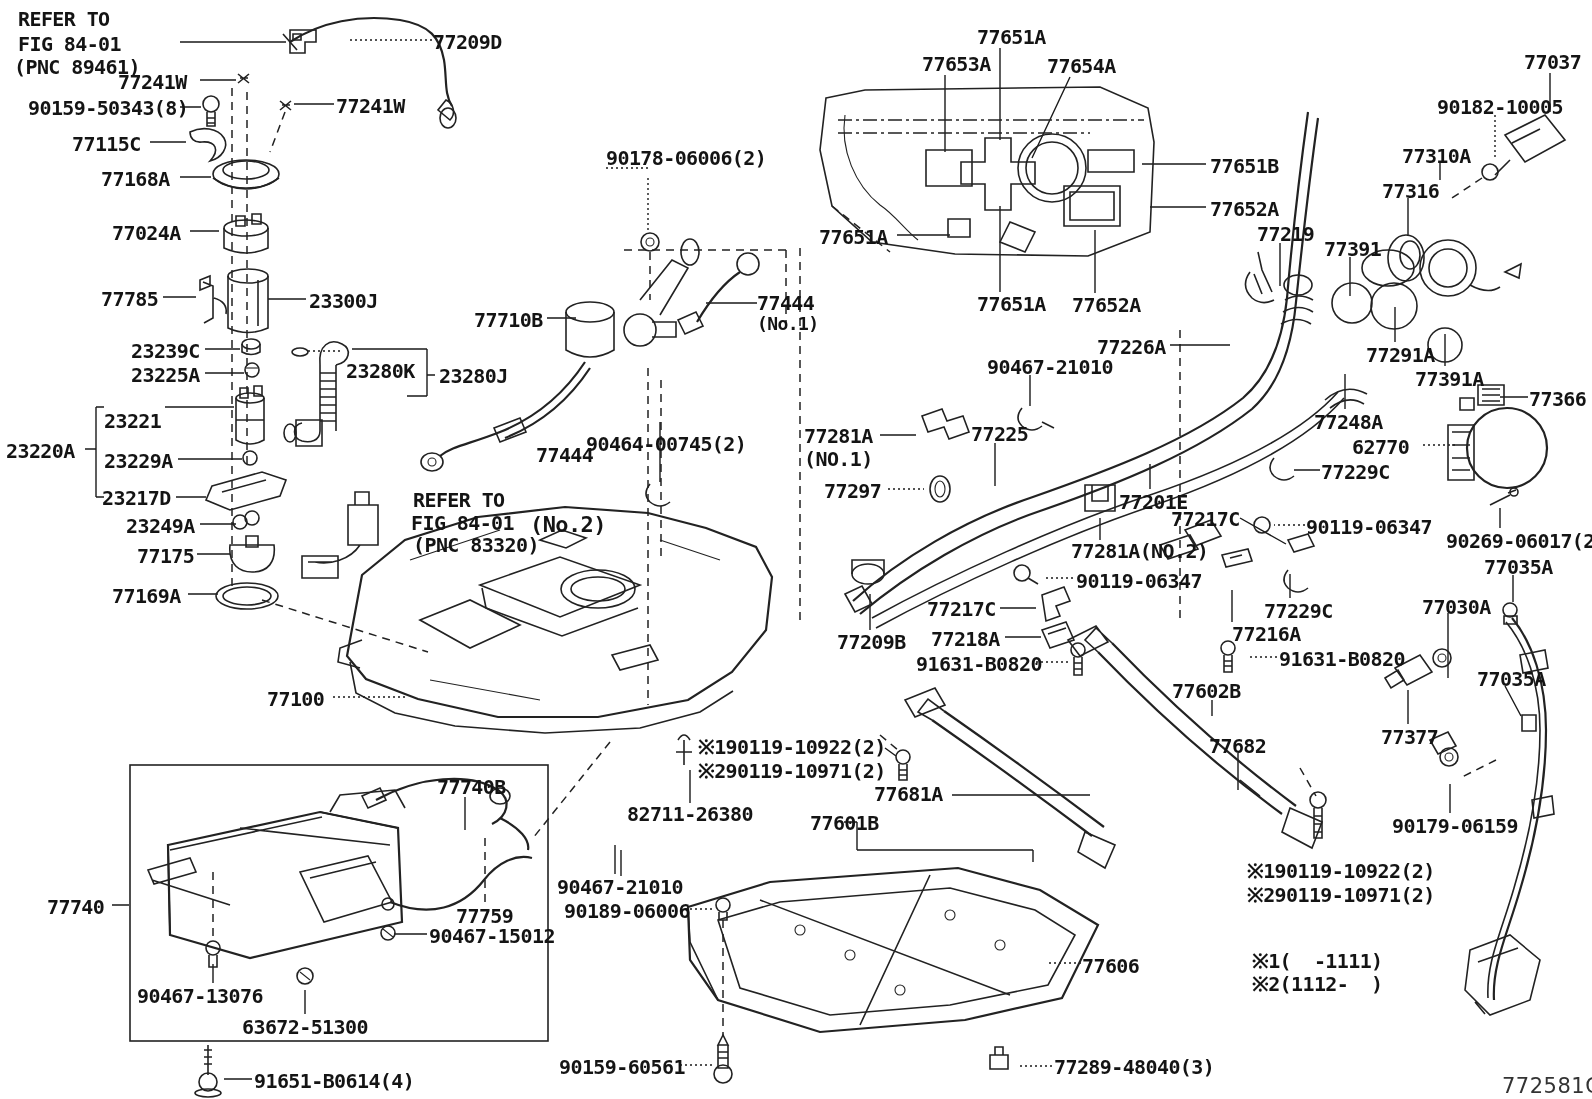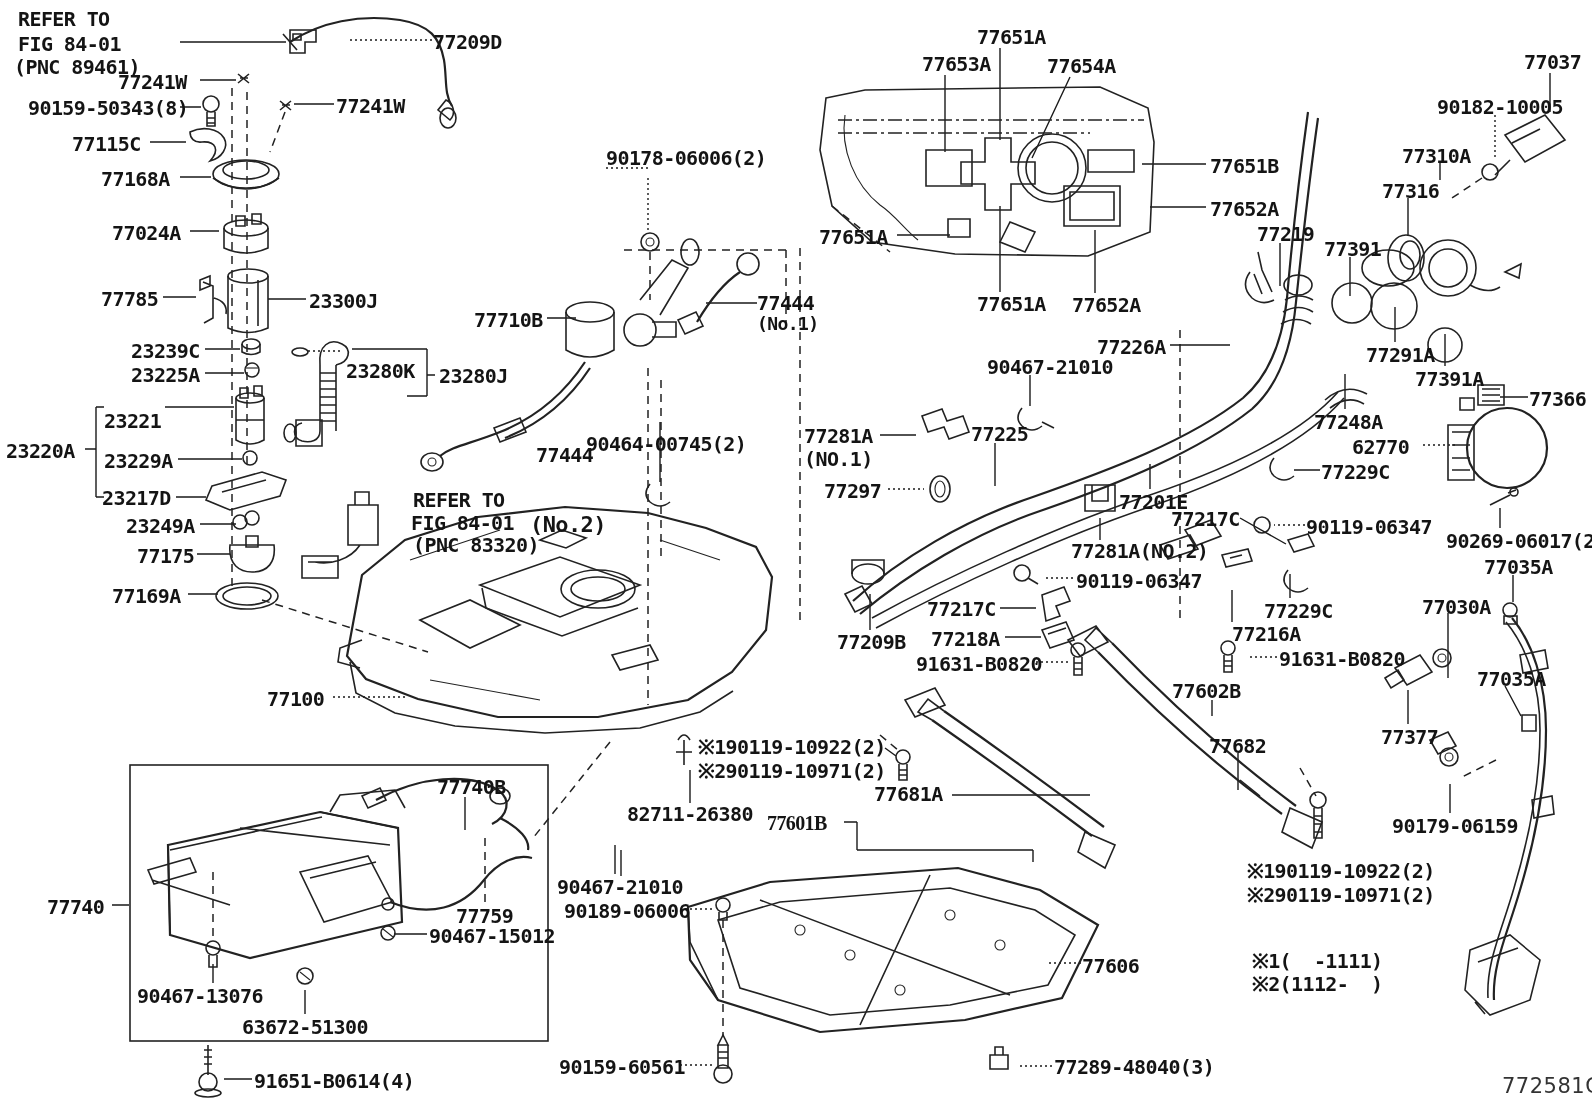--- a/index.html
+++ b/index.html
@@ -346,21 +346,21 @@
       <div class="lbl" style="left: 1422px; top: 596px;">77030A</div>
       <div class="lbl" style="left: 1477px; top: 668px;">77035A</div>
       <div class="lbl" style="left: 1381px; top: 726px;">77377</div>
       <div class="lbl" style="left: 1172px; top: 680px;">77602B</div>
       <div class="lbl" style="left: 1209px; top: 735px;">77682</div>
       <div class="lbl" style="left: 267px; top: 688px;">77100</div>
       <div class="lbl" style="left: 698px; top: 736px;">※190119-10922(2)</div>
       <div class="lbl" style="left: 698px; top: 760px;">※290119-10971(2)</div>
       <div class="lbl" style="left: 627px; top: 803px;">82711-26380</div>
       <div class="lbl" style="left: 874px; top: 783px;">77681A</div>
-      <div class="lbl" style="left: 767px; top: 812px; font-family: Liberation Serif, serif;">77601B</div>
+      <div class="lbl" style="left: 810px; top: 812px;">77601B</div>
       <div class="lbl" style="left: 1392px; top: 815px;">90179-06159</div>
       <div class="lbl" style="left: 1247px; top: 860px;">※190119-10922(2)</div>
       <div class="lbl" style="left: 1247px; top: 884px;">※290119-10971(2)</div>
       <div class="lbl" style="left: 437px; top: 776px;">77740B</div>
       <div class="lbl" style="left: 47px; top: 896px; text-align: right;">77740</div>
       <div class="lbl" style="left: 456px; top: 905px;">77759</div>
       <div class="lbl" style="left: 429px; top: 925px;">90467-15012</div>
       <div class="lbl" style="left: 137px; top: 985px;">90467-13076</div>
       <div class="lbl" style="left: 242px; top: 1016px;">63672-51300</div>
       <div class="lbl" style="left: 254px; top: 1070px;">91651-B0614(4)</div>

